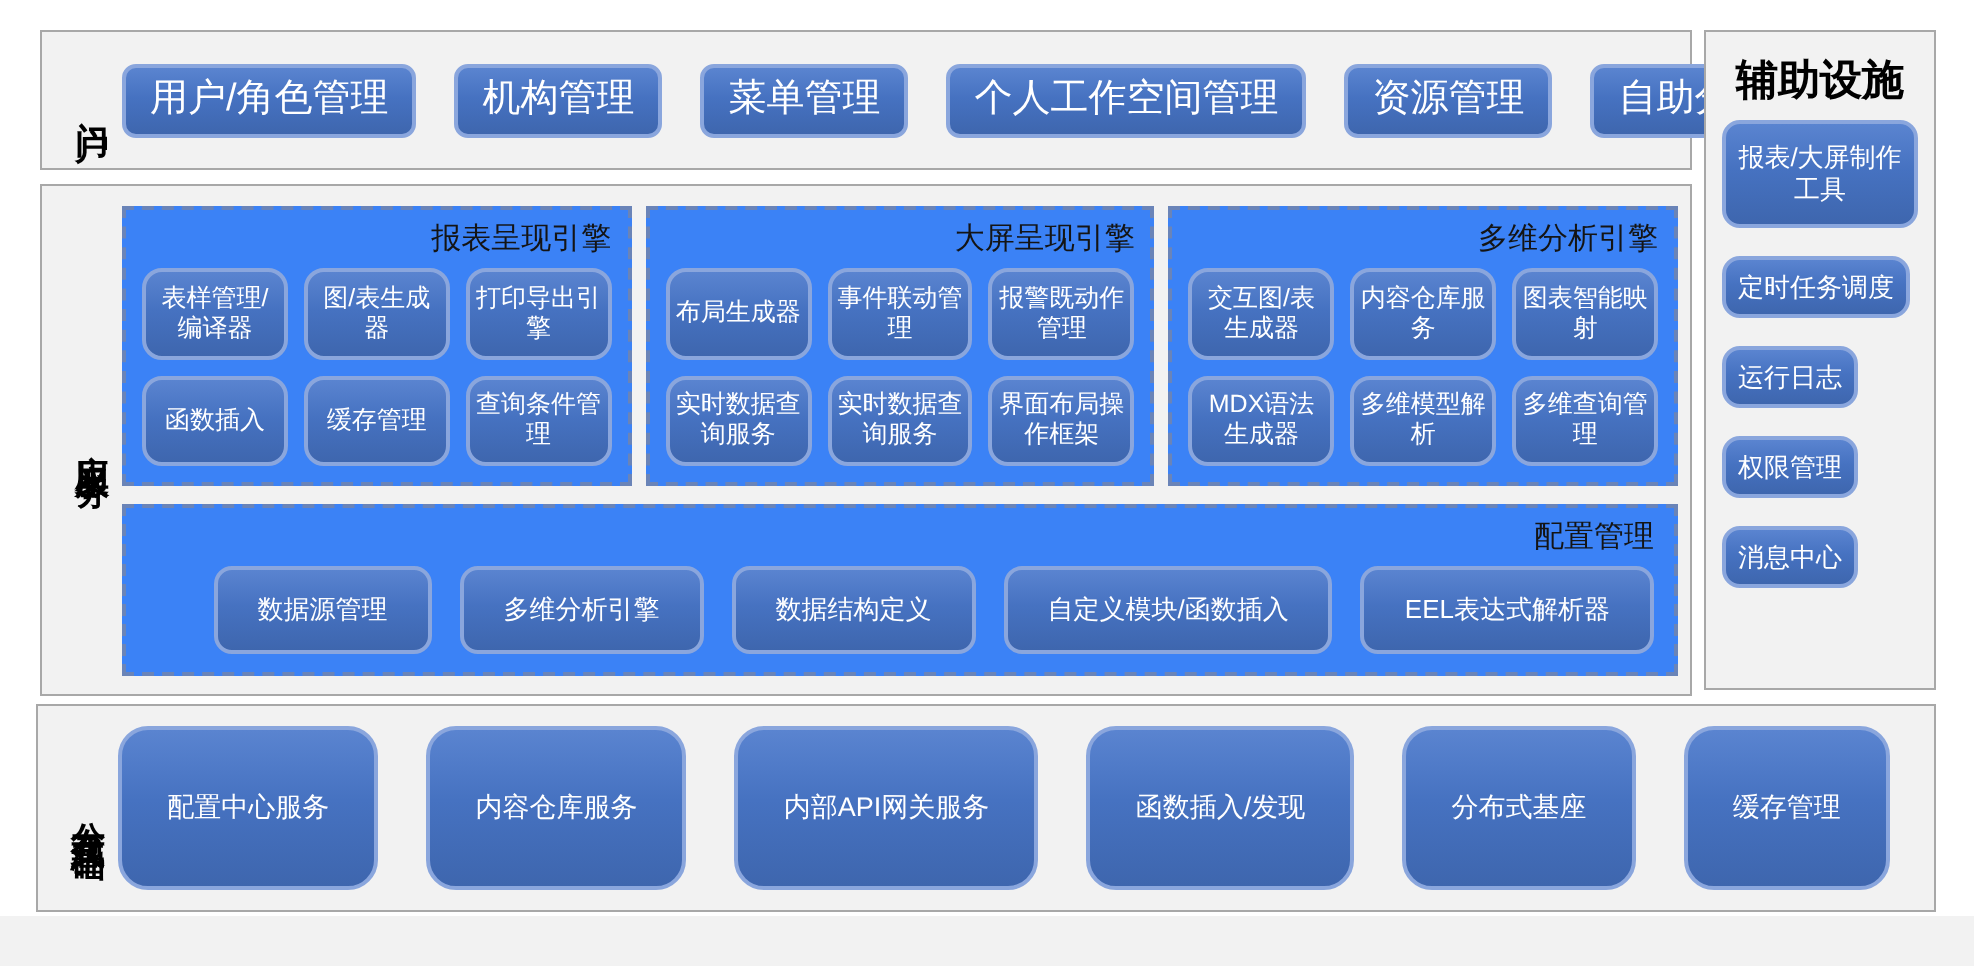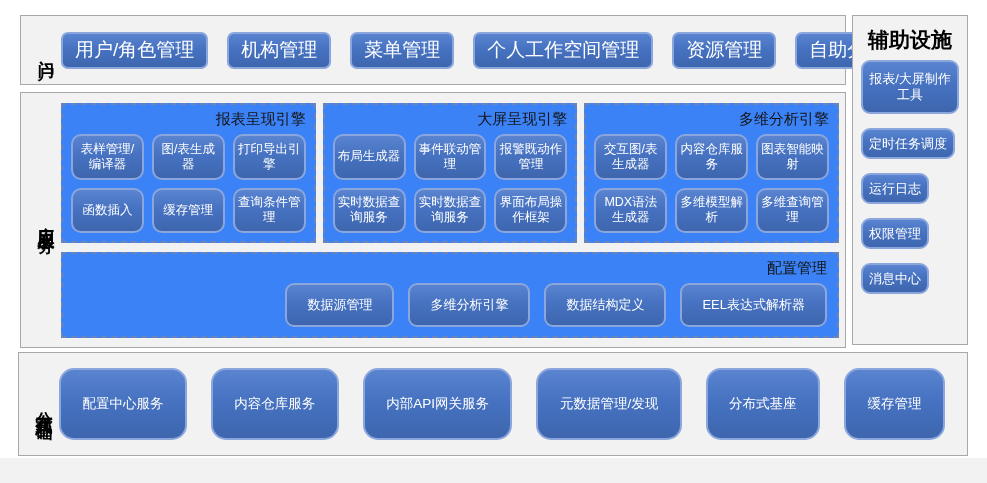--- a/index.html
+++ b/index.html
@@ -79,21 +79,21 @@
   .config-row{flex:1;display:flex;justify-content:space-evenly;align-items:center;gap:14px;}
   .config-row .node{height:44px;border-radius:9px;font-size:13px;padding:0 20px;white-space:nowrap;}
 
   
   .aux-col{flex:1;display:flex;flex-direction:column;align-items:flex-start;gap:14px;width:100%;}
   .aux-col .node{border-radius:9px;font-size:13px;min-height:31px;padding:2px 6px;}
   .aux-col .node.tall{min-height:54px;}
 
   
   .dist-row{flex:1;display:flex;gap:24px;align-items:center;}
-  .dist-row .node{flex:1 1 auto;height:72px;border-radius:15px;font-size:13.5px;padding:0 16px;white-space:nowrap;}
+  .dist-row .node{flex:1 1 auto;height:82px;border-radius:15px;font-size:13.5px;padding:0 16px;white-space:nowrap;}
 </style>
 </head>
 <body>
 
 <div class="canvas">
 
   <section class="panel panel-portal">
     <span class="vlabel">门户</span>
     <div class="portal-row">
       <div class="node">用户/角色管理</div>
@@ -147,20 +147,21 @@
         </div>
 
       </div>
 
       <div class="dashed-box config-box">
         <div class="box-title">配置管理</div>
         <div class="config-row">
           <div class="node">数据源管理</div>
           <div class="node">多维分析引擎</div>
           <div class="node">数据结构定义</div>
+          <div class="node">自定义模块/函数插入</div>
           <div class="node">EEL表达式解析器</div>
         </div>
       </div>
     </div>
   </section>
 
   <aside class="panel panel-aux">
     <div class="aux-title">辅助设施</div>
     <div class="aux-col">
       <div class="node tall">报表/大屏制作工具</div>
@@ -170,20 +171,20 @@
       <div class="node">消息中心</div>
     </div>
   </aside>
 
   <section class="panel panel-dist">
     <span class="vlabel">分布式基础</span>
     <div class="dist-row">
       <div class="node">配置中心服务</div>
       <div class="node">内容仓库服务</div>
       <div class="node">内部API网关服务</div>
-      <div class="node">元数据管理/发现</div>
+      <div class="node">函数插入/发现</div>
       <div class="node">分布式基座</div>
       <div class="node">缓存管理</div>
     </div>
   </section>
 
   <div class="bottom-strip"></div>
 </div>
 
 </body></html>

